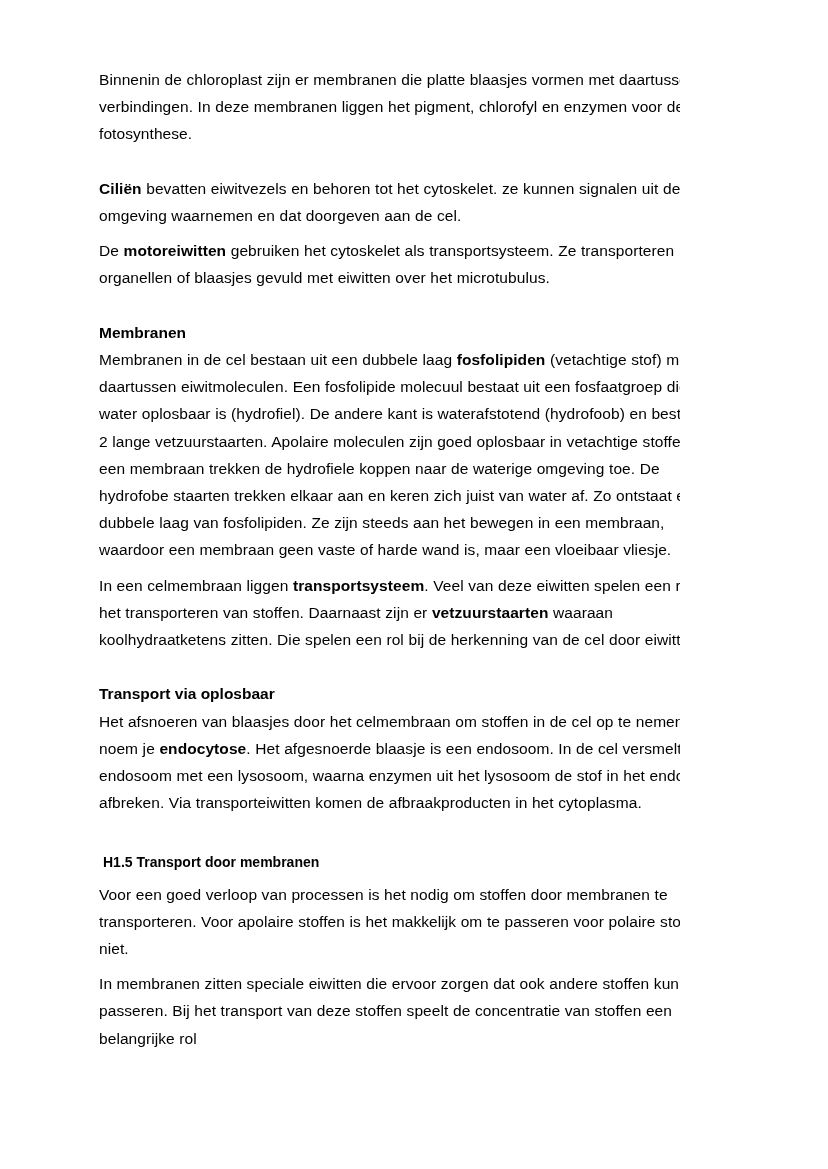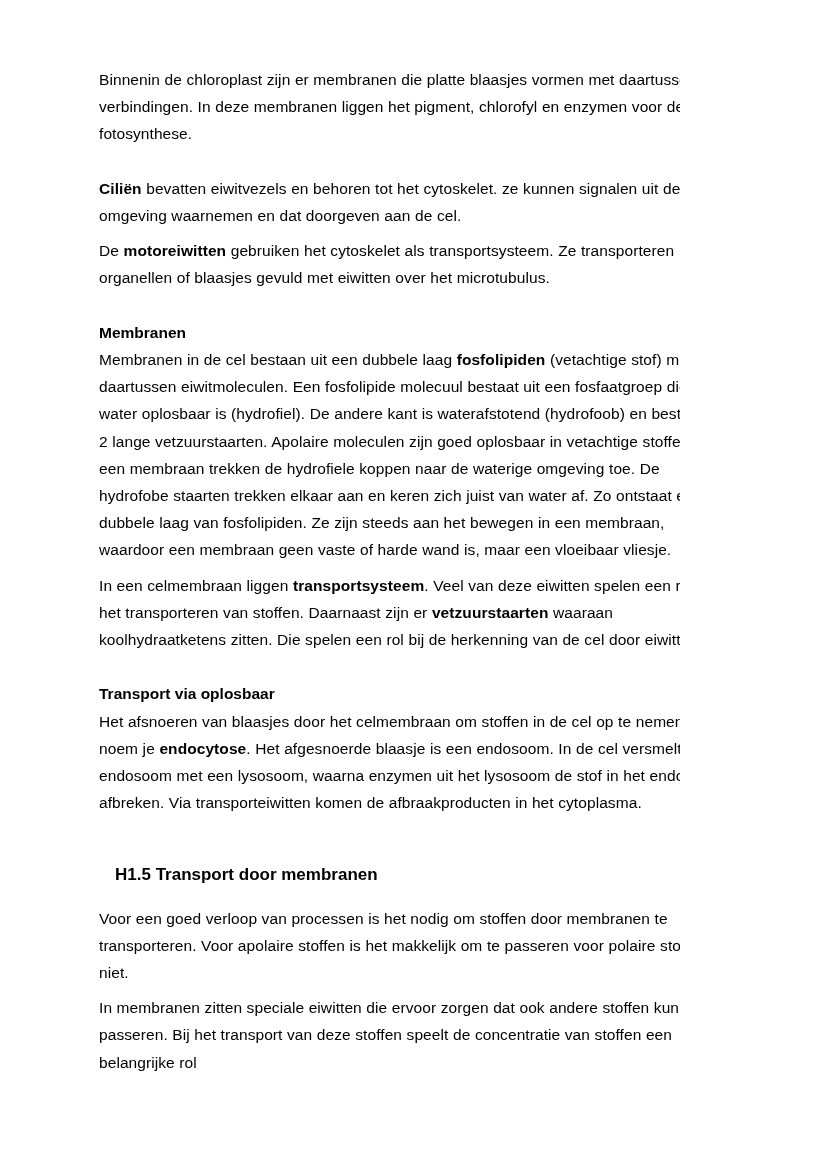--- a/index.html
+++ b/index.html
@@ -41,24 +41,24 @@
   .spacer {
     height: 27.2px;
   }
   .heading-sub {
     font-size: 15.5px;
     line-height: 27.2px;
     font-weight: bold;
     margin: 0;
   }
   .heading-main {
-    font-size: 17px;
+    font-size: 14px;
     line-height: 29px;
     font-weight: bold;
-    margin: 16px;
+    margin: 4px;
   }
   b, .b {
     font-weight: bold;
   }
   .rt span {
     white-space: pre-wrap;
   }
 </style>
 </head>
 <body>

